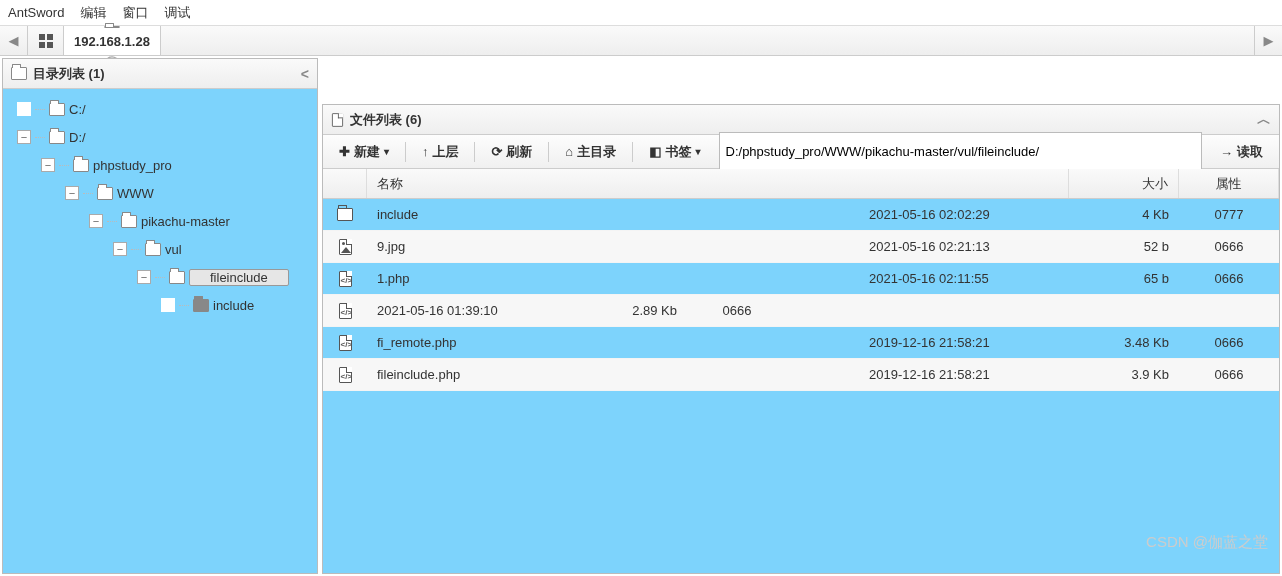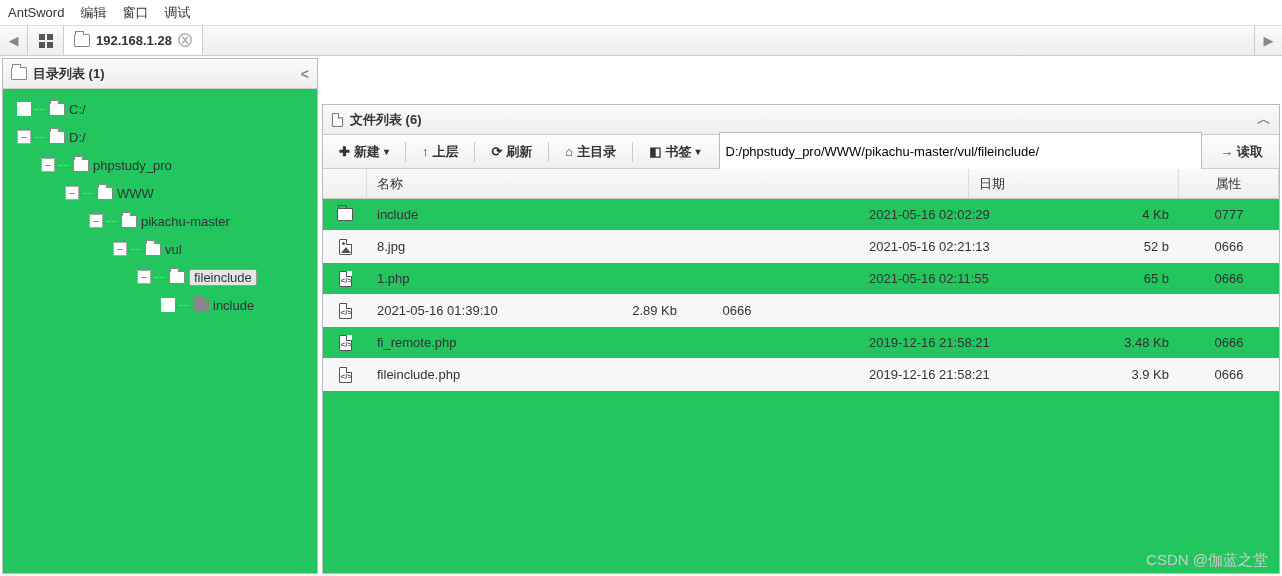--- a/index.html
+++ b/index.html
@@ -3,36 +3,36 @@
 <meta charset="utf-8">
 <style>
 * { box-sizing: border-box; margin: 0; padding: 0; }
 body { font-family: "Microsoft YaHei", Arial, sans-serif; font-size: 13px; color: #333; background: #fff; width: 1282px; height: 576px; overflow: hidden; position: relative; }
 .menubar { height: 26px; display: flex; align-items: center; padding: 0 8px; gap: 16px; border-bottom: 1px solid #ddd; background: #fff; }
 .menubar .title { font-weight: normal; }
 .menubar .menu-item { cursor: pointer; }
 .tabbar { height: 30px; display: flex; align-items: stretch; border-bottom: 1px solid #ccc; background: linear-gradient(#fafafa,#eee); }
 .tabbar .nav-btn { width: 28px; display: flex; align-items: center; justify-content: center; border-right: 1px solid #ccc; cursor: pointer; color: #888; }
 .tabbar .nav-btn.right { border-left: 1px solid #ccc; border-right: none; margin-left: auto; }
-.tabbar .tab { display: flex; align-items: center; padding: 0 10px; gap: 6px; border-right: 1px solid #ccc; cursor: pointer; }
+.tabbar .tab { display: flex; align-items: center; padding: 0 10px; gap: 6px; border-right: 1px solid #ccc; cursor: pointer; flex-direction: column; }
 .tabbar .tab.icon-only { width: 36px; justify-content: center; }
 .tabbar .tab.active { background: #fff; font-weight: bold; }
 .tab .close-x { color: #aaa; font-size: 14px; }
 .main { display: flex; height: calc(576px - 26px - 30px); }
-.panel { border: 1px solid #bbb; margin: 2px; display: flex; flex-direction: column; background: #22c55e; }
+.panel { border: 1px solid #bbb; margin: 2px; display: flex; flex-direction: column; background: #7dd3fc; }
 .panel.left { width: 316px; }
 .panel.right { flex: 1; margin-top: 48px; }
 .panel-header { height: 30px; background: linear-gradient(#fafafa,#eee); border-bottom: 1px solid #ccc; display: flex; align-items: center; padding: 0 8px; font-weight: bold; justify-content: space-between; }
 .panel-header .chev { color: #888; cursor: pointer; font-size: 14px; }
 .tree { padding: 6px 4px; overflow: auto; flex: 1; }
 .tree-node { display: flex; align-items: center; height: 28px; cursor: pointer; gap: 4px; white-space: nowrap; }
 .tree-toggle { width: 14px; height: 14px; border: 1px solid #aaa; display: inline-flex; align-items: center; justify-content: center; font-size: 11px; line-height: 1; background: #fff; color: #666; }
 .tree-toggle.blank { border: none; }
 .tree-connector { display:inline-block; width: 10px; border-top: 1px dotted #bbb; height:1px; }
-.tree .label.selected { background: #e6e6e6; border: 1px solid #999; padding: 0 4px; border-radius: 2px; }
+.tree .label.selected { background: #e6e6e6; border: 1px solid #999; padding: 0 20px; border-radius: 2px; }
 .folder-icon { width: 16px; height: 13px; display: inline-block; border: 1px solid #888; border-radius: 1px; position: relative; background: #fff; }
 .folder-icon::before { content:""; position:absolute; top:-4px; left:0; width:7px; height:3px; border:1px solid #888; border-bottom:none; background:#fff; border-radius:1px 1px 0 0; }
 .folder-icon.filled { background: #888; }
 .folder-icon.filled::before { background:#888; }
 .toolbar { height: 34px; border-bottom: 1px solid #ccc; display: flex; align-items: center; padding: 0 8px; gap: 4px; background: linear-gradient(#fdfdfd,#f0f0f0); }
 .tool-btn { display: flex; align-items: center; gap: 4px; padding: 4px 8px; cursor: pointer; border-radius: 2px; font-weight: bold; }
 .tool-sep { width: 1px; height: 20px; background: #ccc; margin: 0 4px; }
 .path-input { flex: 1; height: 39px; border: 1px solid #bbb; padding: 0 6px; font-size: 13px; background: #fff; margin: 0 6px; }
 .file-table { flex: 1; overflow: auto; }
 .ft-header { display: flex; height: 30px; background: linear-gradient(#fafafa,#eee); border-bottom: 1px solid #ccc; }
@@ -44,21 +44,21 @@
 .col-date { width: 210px; }
 .col-size { width: 110px; justify-content: flex-end; text-align: right; }
 .col-attr { width: 100px; text-align: right; justify-content: center; }
 .icon-folder-o { width:16px; height:13px; border:1.5px solid #555; border-radius:1px; position:relative; background:#fff; }
 .icon-folder-o::before { content:""; position:absolute; top:-4px; left:0; width:7px; height:3px; border:1.5px solid #555; border-bottom:none; border-radius:1px 1px 0 0; }
 .icon-file-o { width:13px; height:16px; border:1.5px solid #555; border-radius:1px; position:relative; background:#fff; }
 .icon-file-o::after { content:""; position:absolute; top:-1px; right:-1px; width:5px; height:5px; background:#fff; border-left:1.5px solid #555; border-bottom:1.5px solid #555; }
 .icon-img .dot { position:absolute; top:2px; left:2px; width:3px; height:3px; border-radius:50%; background:#555; }
 .icon-img .tri { position:absolute; bottom:1px; left:1px; width:0; height:0; border-left:5px solid transparent; border-right:5px solid transparent; border-bottom:6px solid #555; }
 .icon-code-txt { position:absolute; top:4px; left:1px; font-size:8px; color:#555; font-weight:bold; }
-.watermark { position: absolute; bottom: 6px; right: 14px; color: #ccc; font-size: 15px; pointer-events: none; }
+.watermark { position: absolute; bottom: 24px; right: 14px; color: #ccc; font-size: 15px; pointer-events: none; }
 </style>
 </head>
 <body>
 
 <div class="menubar">
   <span class="title">AntSword</span>
   <span class="menu-item">编辑</span>
   <span class="menu-item">窗口</span>
   <span class="menu-item">调试</span>
 </div>
@@ -183,41 +183,41 @@
       <div class="tool-btn">
         <span>→</span>
         <span>读取</span>
       </div>
     </div>
 
     <div class="file-table">
       <div class="ft-header">
         <div class="col" style="width:44px;"></div>
         <div class="col col-name">名称</div>
-        <div class="col col-date">日期</div>
+        <div class="col col-size">大小</div>
         <div class="col col-attr">属性</div>
       </div>
       <div id="file-rows">
           <div class="ft-row">
             <div class="cell" style="width:44px;justify-content:center;">
               <span class="icon-folder-o"></span>
             </div>
             <div class="cell col-name">include</div>
             <div class="cell col-date">2021-05-16 02:02:29</div>
             <div class="cell col-size">4 Kb</div>
             <div class="cell col-attr">0777</div>
           </div>
           <div class="ft-row">
             <div class="cell" style="width:44px;justify-content:center;">
               <span class="icon-file-o icon-img" style="position:relative;">
                 <span class="dot"></span>
                 <span class="tri"></span>
               </span>
             </div>
-            <div class="cell col-name">8.jpg</div>
+            <div class="cell col-name">9.jpg</div>
             <div class="cell col-date">2021-05-16 02:21:13</div>
             <div class="cell col-size">52 b</div>
             <div class="cell col-attr">0666</div>
           </div>
           <div class="ft-row">
             <div class="cell" style="width:44px;justify-content:center;">
               <span class="icon-file-o" style="position:relative;">
                 <span class="icon-code-txt">&lt;/&gt;</span>
               </span>
             </div>

